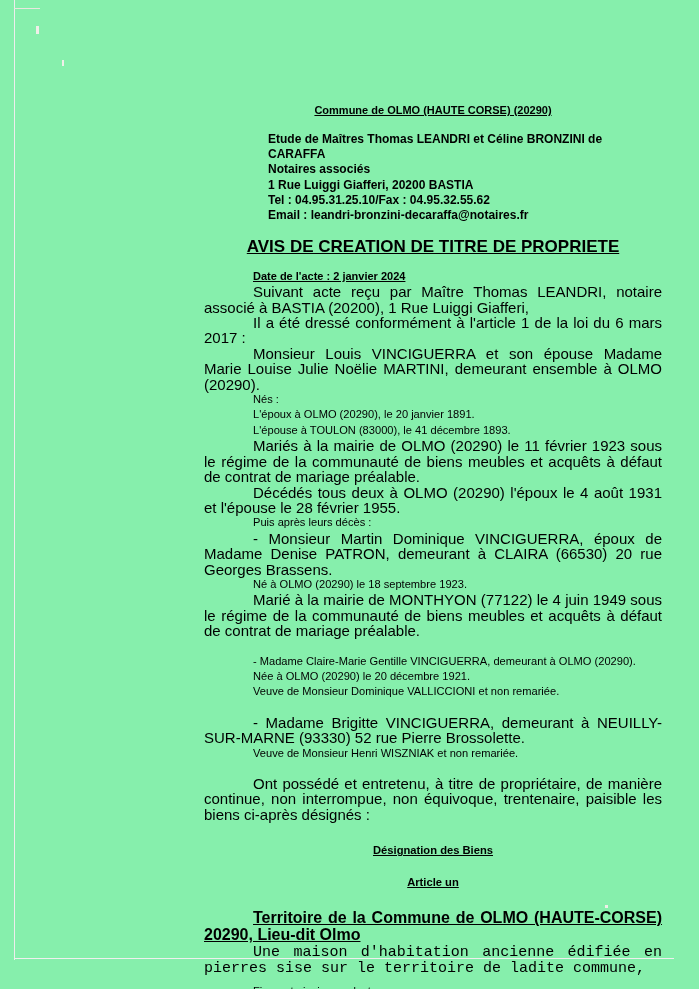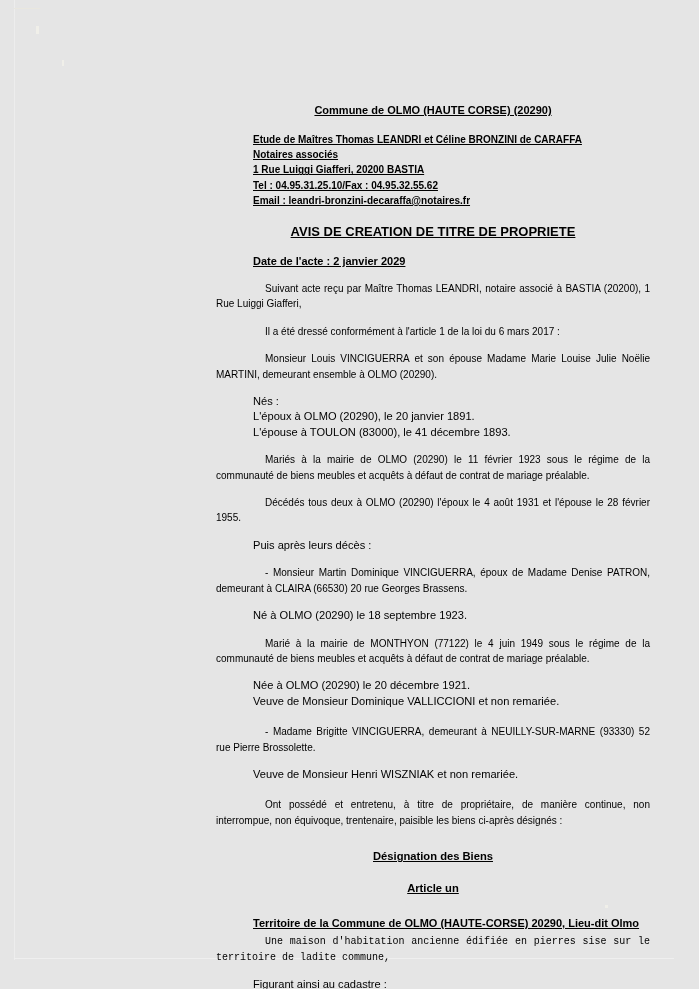--- a/index.html
+++ b/index.html
@@ -8,21 +8,21 @@
     background: #ffffff;
   }
   body {
     font-family: "Liberation Sans", sans-serif;
     color: #000000;
   }
   .page {
     position: relative;
     width: 699px;
     height: 989px;
-    background: #e5e5e5;
+    background: #86efac;
     overflow: hidden;
     box-sizing: border-box;
   }
   
   .scan-edge-left {
     position: absolute;
     left: 14px;
     top: 0;
     width: 1px;
     height: 960px;
@@ -61,48 +61,47 @@
     font-weight: bold;
     font-size: 11px;
     line-height: 14px;
     margin-top: 103px;
   }
   .doc-title span.u { text-decoration: underline; }
 
   .firm-block {
     margin-top: 15px;
     font-weight: bold;
-    font-size: 10px;
+    font-size: 12px;
     line-height: 15.2px;
     text-align: left;
-    margin-left: 49px;
-    text-decoration: underline;
+    margin-left: 64px;
   }
 
   .notice-title {
     text-align: center;
     font-weight: bold;
-    font-size: 13px;
+    font-size: 17px;
     line-height: 16px;
     margin-top: 16px;
   }
   .notice-title span.u { text-decoration: underline; }
 
   .act-date {
     margin-top: 14px;
     margin-left: 49px;
     font-weight: bold;
     font-size: 11px;
     line-height: 15px;
   }
   .act-date span.u { text-decoration: underline; }
 
   p.j {
-    margin: 12px;
-    font-size: 10px;
+    margin: 0;
+    font-size: 15px;
     line-height: 15.4px;
     text-align: justify;
     text-indent: 49px;
     text-justify: inter-word;
   }
   p.ind {
     margin: 0;
     font-size: 11.1px;
     line-height: 15.4px;
     text-align: left;
@@ -115,21 +114,21 @@
     text-align: center;
     font-weight: bold;
     font-size: 11.2px;
     line-height: 15px;
   }
   .ctr-head span.u { text-decoration: underline; }
 
   .territory {
     margin: 0;
     font-weight: bold;
-    font-size: 11px;
+    font-size: 16px;
     line-height: 17px;
     text-align: justify;
     text-indent: 49px;
     text-decoration: underline;
   }
 
   table.cadastre {
     border-collapse: collapse;
     width: 458px;
     margin-top: 3px;
@@ -177,36 +176,37 @@
       <div>1 Rue Luiggi Giafferi, 20200 BASTIA</div>
       <div>Tel : 04.95.31.25.10/Fax : 04.95.32.55.62</div>
       <div>Email : leandri-bronzini-decaraffa@notaires.fr</div>
     </div>
 
     <div class="notice-title">
       <span class="u">AVIS DE CREATION DE TITRE DE PROPRIETE</span>
     </div>
 
     <div class="act-date">
-      <span class="u">Date de l'acte : 2 janvier 2029</span>
+      <span class="u">Date de l'acte : 2 janvier 2024</span>
     </div>
 
     <p class="j">Suivant acte reçu par Maître Thomas LEANDRI, notaire associé à BASTIA (20200), 1 Rue Luiggi Giafferi,</p>
     <p class="j">Il a été dressé conformément à l'article 1 de la loi du 6 mars 2017 :</p>
     <p class="j">Monsieur Louis VINCIGUERRA et son épouse Madame Marie Louise Julie Noëlie MARTINI, demeurant ensemble à OLMO (20290).</p>
     <p class="ind">Nés :</p>
     <p class="ind">L'époux à OLMO (20290), le 20 janvier 1891.</p>
     <p class="ind">L'épouse à TOULON (83000), le 41 décembre 1893.</p>
     <p class="j">Mariés à la mairie de OLMO (20290) le 11 février 1923 sous le régime de la communauté de biens meubles et acquêts à défaut de contrat de mariage préalable.</p>
     <p class="j">Décédés tous deux à OLMO (20290) l'époux le 4 août 1931 et l'épouse le 28 février 1955.</p>
     <p class="ind">Puis après leurs décès :</p>
     <p class="j">- Monsieur Martin Dominique VINCIGUERRA, époux de Madame Denise PATRON, demeurant à CLAIRA (66530) 20 rue Georges Brassens.</p>
     <p class="ind">Né à OLMO (20290) le 18 septembre 1923.</p>
     <p class="j">Marié à la mairie de MONTHYON (77122) le 4 juin 1949 sous le régime de la communauté de biens meubles et acquêts à défaut de contrat de mariage préalable.</p>
 
+    <p class="ind gap">- Madame Claire-Marie Gentille VINCIGUERRA, demeurant à OLMO (20290).</p>
     <p class="ind">Née à OLMO (20290) le 20 décembre 1921.</p>
     <p class="ind">Veuve de Monsieur Dominique VALLICCIONI et non remariée.</p>
 
     <p class="j gap">- Madame Brigitte VINCIGUERRA, demeurant à NEUILLY-SUR-MARNE (93330) 52 rue Pierre Brossolette.</p>
     <p class="ind">Veuve de Monsieur Henri WISZNIAK et non remariée.</p>
 
     <p class="j gap">Ont possédé et entretenu, à titre de propriétaire, de manière continue, non interrompue, non équivoque, trentenaire, paisible les biens ci-après désignés :</p>
 
     <div class="ctr-head" style="margin-top:21px;">
       <span class="u">Désignation des Biens</span>

